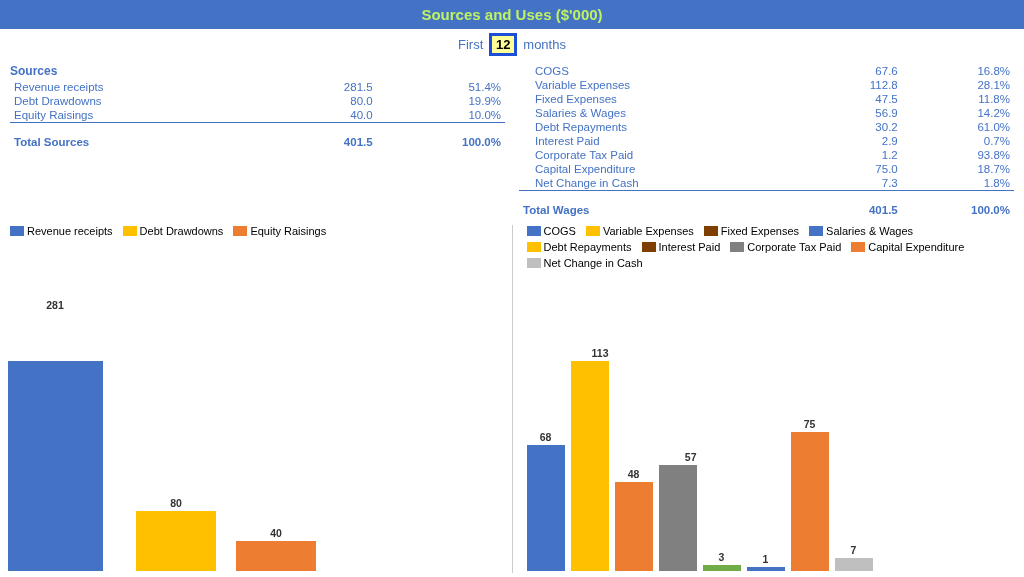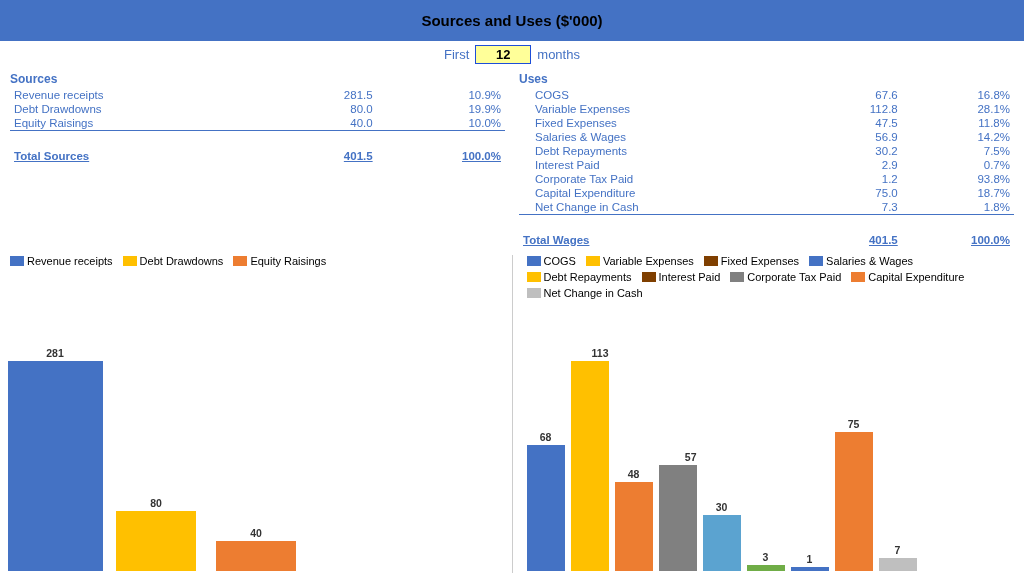--- a/index.html
+++ b/index.html
@@ -12,39 +12,39 @@
       overflow: hidden;
     }
     .page-wrapper {
       width: 1024px;
       height: 577px;
       display: flex;
       flex-direction: column;
     }
     .header {
       background: #4472C4;
-      color: #000000;
+      color: #bef264;
       text-align: center;
       font-size: 15px;
       font-weight: bold;
-      padding: 12px 0;
+      padding: 6px 0;
     }
     .months-row {
       display: flex;
       align-items: center;
       justify-content: center;
       padding: 4px 0;
       gap: 6px;
       font-size: 13px;
       color: #4472C4;
     }
     .months-input {
-      border: 1px solid #1d4ed8;
+      border: 3px solid #1d4ed8;
       background: #FFFF99;
-      width: 56px;
+      width: 28px;
       text-align: center;
       font-size: 13px;
       font-weight: bold;
       color: #000;
       padding: 1px 2px;
     }
     .data-section {
       display: flex;
       flex: 0 0 auto;
       padding: 4px 10px;
@@ -73,22 +73,21 @@
       color: #4472C4;
     }
     .data-table .num-cell {
       text-align: right;
       color: #4472C4;
     }
     .total-row td {
       font-weight: bold;
       color: #4472C4;
       border-top: 1px solid #4472C4;
-      padding-top: 19px;
-      text-decoration: underline;
+      padding-top: 13px;
     }
     .charts-section {
       display: flex;
       flex: 1;
       padding: 4px 10px 4px 10px;
       gap: 10px;
     }
     .chart-left, .chart-right {
       flex: 1;
       display: flex;
@@ -157,21 +156,21 @@
 
   <div class="data-section">
 
     <div class="sources-col">
       <div class="section-title">Sources</div>
       <table class="data-table">
         <tbody id="sources-tbody">
             <tr>
       <td class="label-cell">Revenue receipts</td>
       <td class="num-cell">281.5</td>
-      <td class="num-cell">10.9%</td>
+      <td class="num-cell">51.4%</td>
     </tr>
             <tr>
       <td class="label-cell">Debt Drawdowns</td>
       <td class="num-cell">80.0</td>
       <td class="num-cell">19.9%</td>
     </tr>
             <tr>
       <td class="label-cell">Equity Raisings</td>
       <td class="num-cell">40.0</td>
       <td class="num-cell">10.0%</td>
@@ -181,21 +180,20 @@
             <tr class="total-row" id="sources-total-row">
           <td class="label-cell">Total Sources</td>
           <td class="num-cell">401.5</td>
           <td class="num-cell">100.0%</td>
         </tr>
       </tbody>
         </table>
     </div>
 
     <div class="uses-col">
-      <div class="section-title">Uses</div>
       <table class="data-table">
         <tbody id="uses-tbody">
             <tr>
       <td class="label-cell" style="padding-left:16px">COGS</td>
       <td class="num-cell">67.6</td>
       <td class="num-cell">16.8%</td>
     </tr>
             <tr>
       <td class="label-cell" style="padding-left:16px">Variable Expenses</td>
       <td class="num-cell">112.8</td>
@@ -207,21 +205,21 @@
       <td class="num-cell">11.8%</td>
     </tr>
             <tr>
       <td class="label-cell" style="padding-left:16px">Salaries &amp; Wages</td>
       <td class="num-cell">56.9</td>
       <td class="num-cell">14.2%</td>
     </tr>
             <tr>
       <td class="label-cell" style="padding-left:16px">Debt Repayments</td>
       <td class="num-cell">30.2</td>
-      <td class="num-cell">7.5%</td>
+      <td class="num-cell">61.0%</td>
     </tr>
             <tr>
       <td class="label-cell" style="padding-left:16px">Interest Paid</td>
       <td class="num-cell">2.9</td>
       <td class="num-cell">0.7%</td>
     </tr>
             <tr>
       <td class="label-cell" style="padding-left:16px">Corporate Tax Paid</td>
       <td class="num-cell">1.2</td>
       <td class="num-cell">93.8%</td>
@@ -259,21 +257,21 @@
           <div class="legend-item">
             <span class="legend-color" style="background:#FFC000"></span>
             <span>Debt Drawdowns</span>
           </div>
           <div class="legend-item">
             <span class="legend-color" style="background:#ED7D31"></span>
             <span>Equity Raisings</span>
           </div>
         </div>
       <div class="bar-chart-area" id="left-chart">
-          <div class="bar-group" style="width: 90px; margin-right: 16px;">
+          <div class="bar-group" style="width: 90px; margin-right: 36px; gap: 48px;">
       <div class="bar-label-top">281</div>
       <div class="bar" style="height:210px;background:#4472C4;width:95px"></div>
     </div>
           <div class="bar-group" style="width: 80px; margin-right: 20px;">
       <div class="bar-label-top">80</div>
       <div class="bar" style="height:60px;background:#FFC000;width:80px"></div>
     </div>
           <div class="bar-group" style="width: 80px; margin-right: 0px; align-items: center;">
       <div class="bar-label-top">40</div>
       <div class="bar" style="height:30px;background:#ED7D31;width:80px"></div>
@@ -333,24 +331,20 @@
     </div>
           <div class="bar-group" style="width: 38px; margin-right: 6px;">
       <div class="bar-label-top">48</div>
       <div class="bar" style="height:89px;background:#ED7D31;width:38px"></div>
     </div>
           <div class="bar-group" style="width: 38px; margin-right: 6px; align-items: flex-end;">
       <div class="bar-label-top">57</div>
       <div class="bar" style="height:106px;background:#808080;width:38px"></div>
     </div>
           <div class="bar-group" style="width: 38px; margin-right: 6px;">
-      <div class="bar-label-top">30</div>
-      <div class="bar" style="height:56px;background:#5BA3D0;width:38px"></div>
-    </div>
-          <div class="bar-group" style="width: 38px; margin-right: 6px;">
       <div class="bar-label-top">3</div>
       <div class="bar" style="height:6px;background:#70AD47;width:38px"></div>
     </div>
           <div class="bar-group" style="width: 38px; margin-right: 6px;">
       <div class="bar-label-top">1</div>
       <div class="bar" style="height:4px;background:#4472C4;width:38px"></div>
     </div>
           <div class="bar-group" style="width: 38px; margin-right: 6px; margin-top: 40px;">
       <div class="bar-label-top">75</div>
       <div class="bar" style="height:139px;background:#ED7D31;width:38px"></div>

